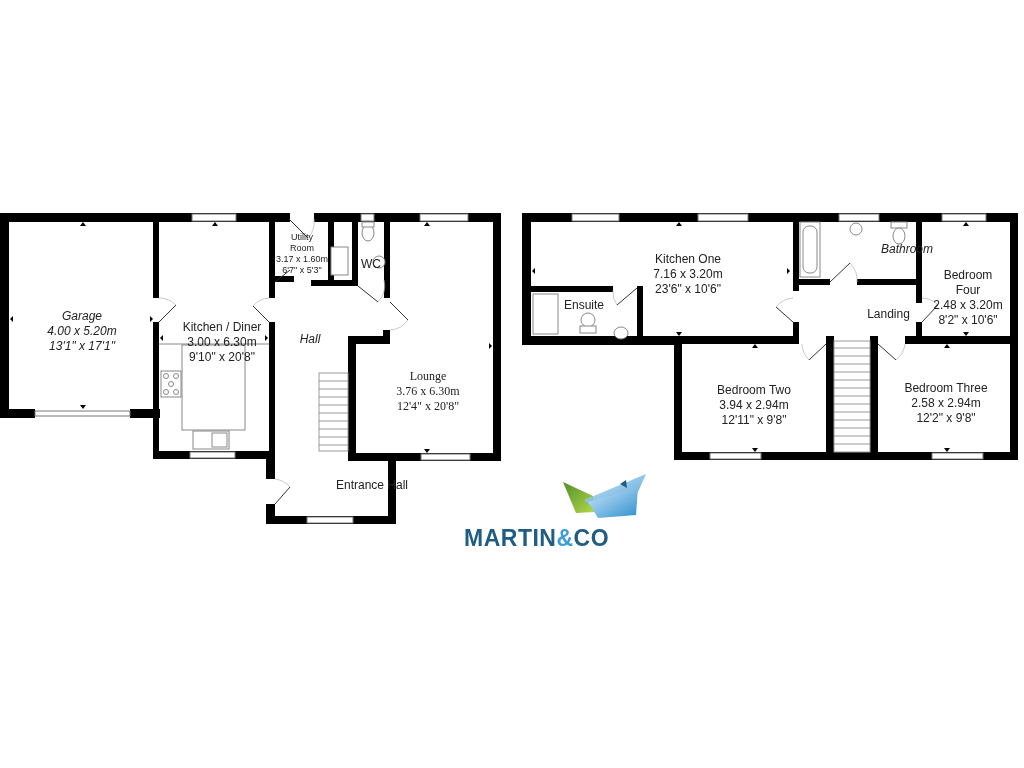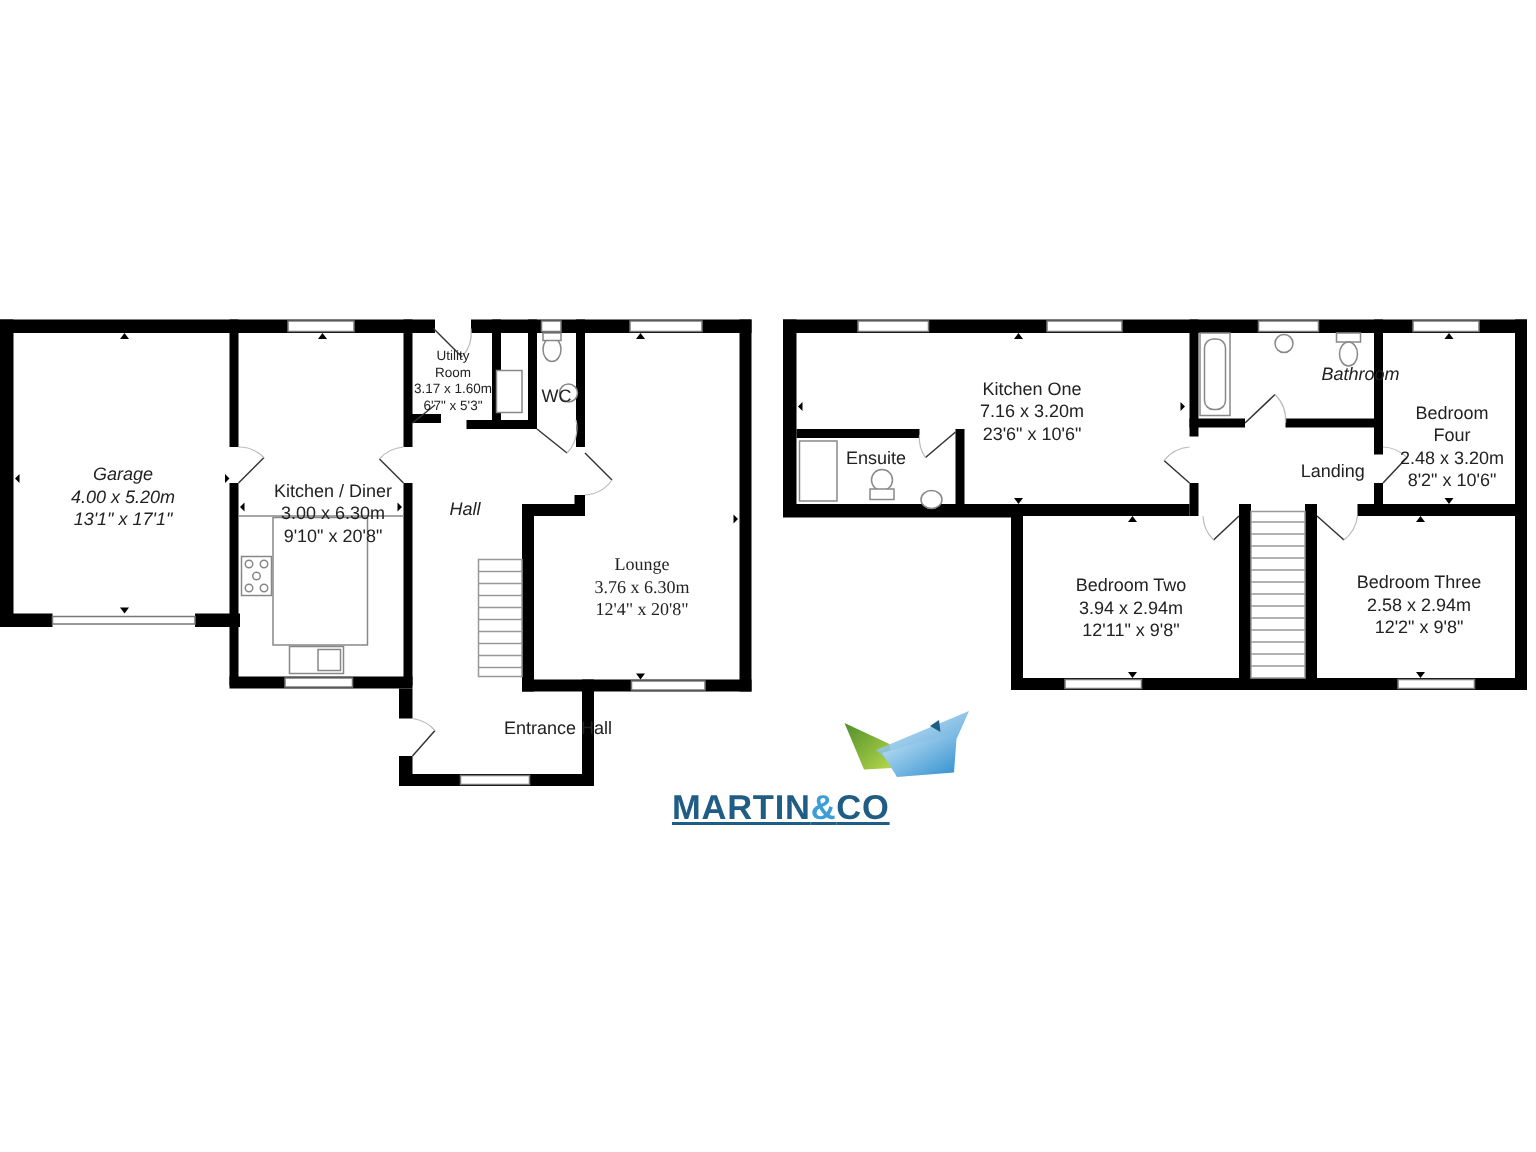--- a/index.html
+++ b/index.html
@@ -11,22 +11,22 @@
     .fixture { fill: #fff; stroke: #888; stroke-width: 1; }
     .door-leaf { stroke: #333; stroke-width: 1; fill: none; }
     .door-arc { stroke: #bbb; stroke-width: 0.8; fill: none; }
     .stairs { fill: #fff; stroke: #999; stroke-width: 1; }
     .marker { fill: #000; }
     .lbl { position: absolute; text-align: center; color: #222; font-size: 12px;
            line-height: 15px; white-space: nowrap; transform: translateX(-50%); }
     .lbl.small { font-size: 9px; line-height: 11px; }
     .lbl div { display: block; }
     #logo { position: absolute; left: 448px; top: 470px; width: 200px; height: 85px; }
-    #logo-text { position: absolute; left: 0; top: 55px; font-size: 23px; font-weight: bold;
-                 letter-spacing: 0.5px; color: #1f5d84; white-space: nowrap; text-decoration: underline; }
+    #logo-text { position: absolute; left: 16px; top: 55px; font-size: 23px; font-weight: bold;
+                 letter-spacing: 0.5px; color: #1f5d84; white-space: nowrap; }
     #logo-text .amp { color: #3b9ed8; }
   </style>
 </head>
 <body>
 
 <svg id="plan" width="1024" height="768" viewBox="0 0 1024 768">
 
   <g>
 
     <rect class="wall" x="0" y="213" width="290" height="9"></rect>

